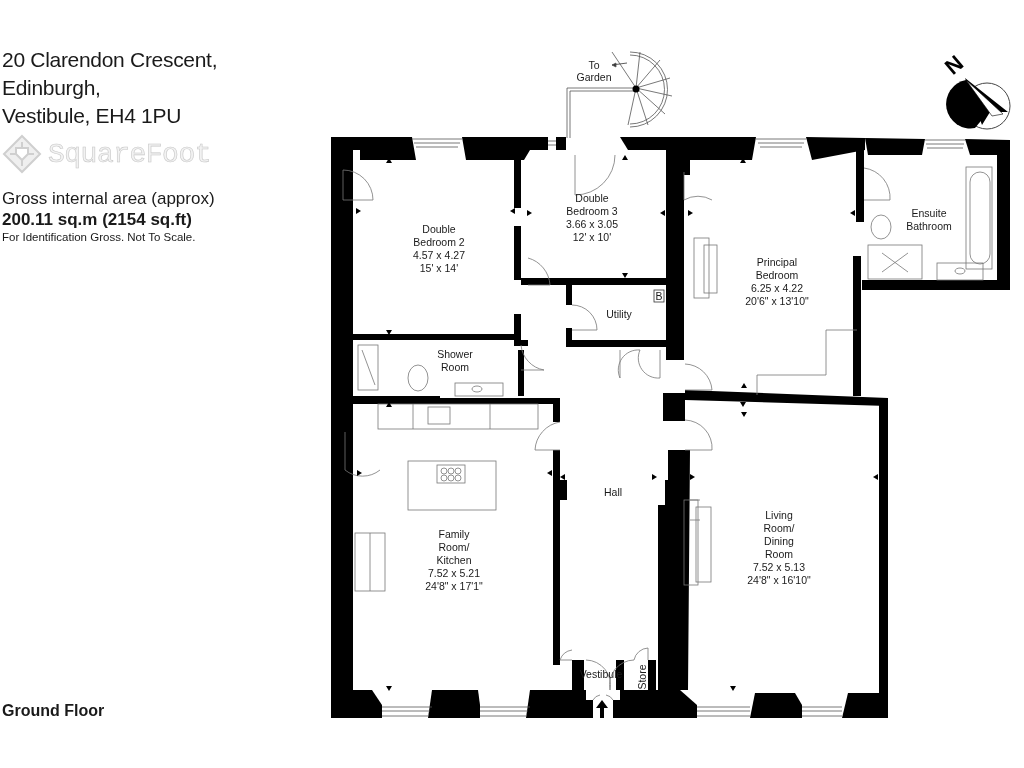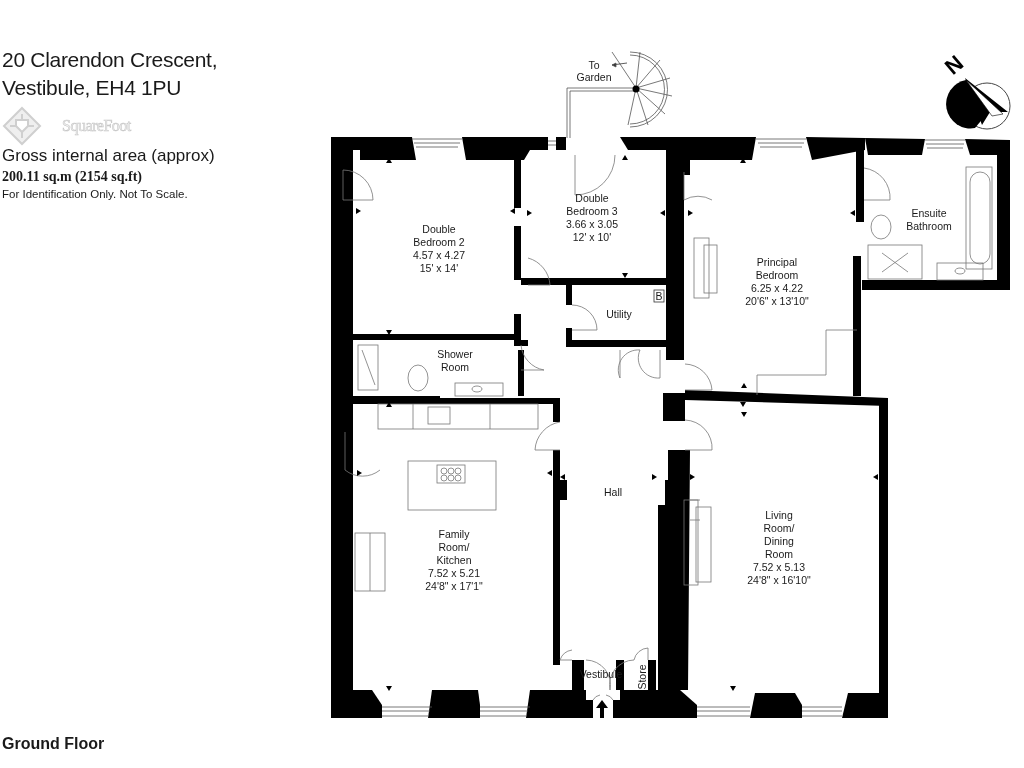--- a/index.html
+++ b/index.html
@@ -1,46 +1,47 @@
 <!DOCTYPE html>
 <html><head>
 <meta charset="utf-8">
 <style>
   html, body { margin: 0; padding: 0; background: #ffffff; }
   body { width: 1024px; height: 768px; position: relative; overflow: hidden; font-family: "Liberation Sans", sans-serif; color: #1a1a1a; }
   .header { position: absolute; left: 2px; top: 46px; width: 300px; }
   .addr { font-size: 21px; font-weight: normal; line-height: 28px; letter-spacing: -0.3px; color: #1a1a1a; }
   .logo { display: flex; align-items: center; height: 40px; margin-top: 4px; }
-  .logo-text { font-size: 16px; color: #d2d2d2; font-family: Liberation Serif, serif; margin-left: 20px; -webkit-text-stroke: 0.6px #c8c8c8; color: #f2f2f2; letter-spacing: -0.5px; }
-  .gia-label { font-size: 17px; margin-top: 0; line-height: 20px; }
-  .gia-value { font-size: 14px; font-weight: bold; line-height: 22px; font-family: Liberation Serif, serif; }
+  .logo-text { font-size: 28px; color: #d2d2d2; font-family: Liberation Mono, monospace; margin-left: 6px; -webkit-text-stroke: 0.6px #c8c8c8; color: #f2f2f2; letter-spacing: -0.5px; }
+  .gia-label { font-size: 17px; margin-top: 15px; line-height: 20px; }
+  .gia-value { font-size: 17px; font-weight: bold; line-height: 22px; }
   .note { font-size: 11.5px; line-height: 13px; }
-  .floor-label { position: absolute; left: 2px; top: 702px; font-size: 16px; font-weight: bold; margin-top: 33px; }
+  .floor-label { position: absolute; left: 2px; top: 702px; font-size: 16px; font-weight: bold; }
   svg.plan { position: absolute; left: 0; top: 0; }
   .rl { font-family: "Liberation Sans", sans-serif; font-size: 10.5px; fill: #1a1a1a; text-anchor: middle; }
 </style>
 </head>
 <body>
 
 <div class="header">
   <div class="addr">20 Clarendon Crescent,</div>
+  <div class="addr">Edinburgh,</div>
   <div class="addr">Vestibule, EH4 1PU</div>
   <div class="logo">
     <svg width="40" height="40" viewBox="0 0 40 40">
       <g fill="none" stroke="#cfcfcf" stroke-width="2">
         <path d="M20 2 L38 20 L20 38 L2 20 Z" fill="#efefef"></path>
         <path d="M14 14 L26 14 L26 20 L20 26 L14 20 Z" fill="#ffffff"></path>
         <path d="M20 8 L20 14 M32 20 L26 20 M20 32 L20 26 M8 20 L14 20"></path>
       </g>
     </svg>
     <span class="logo-text">SquareFoot</span>
   </div>
   <div class="gia-label">Gross internal area (approx)</div>
   <div class="gia-value">200.11 sq.m (2154 sq.ft)</div>
-  <div class="note">For Identification Only. Not To Scale.</div>
+  <div class="note">For Identification Gross. Not To Scale.</div>
 </div>
 
 <div class="floor-label">Ground Floor</div>
 
 <svg class="plan" width="1024" height="768" viewBox="0 0 1024 768">
 
   <g>
     <circle cx="987" cy="106" r="23" fill="#fff" stroke="#444" stroke-width="1"></circle>
     <path d="M966 80 A23 23 0 0 0 975 128 L990 110 Z" fill="#000"></path>
     <path d="M965 78 L1008 112 L990 112 L982 125 Z" fill="#000"></path>

